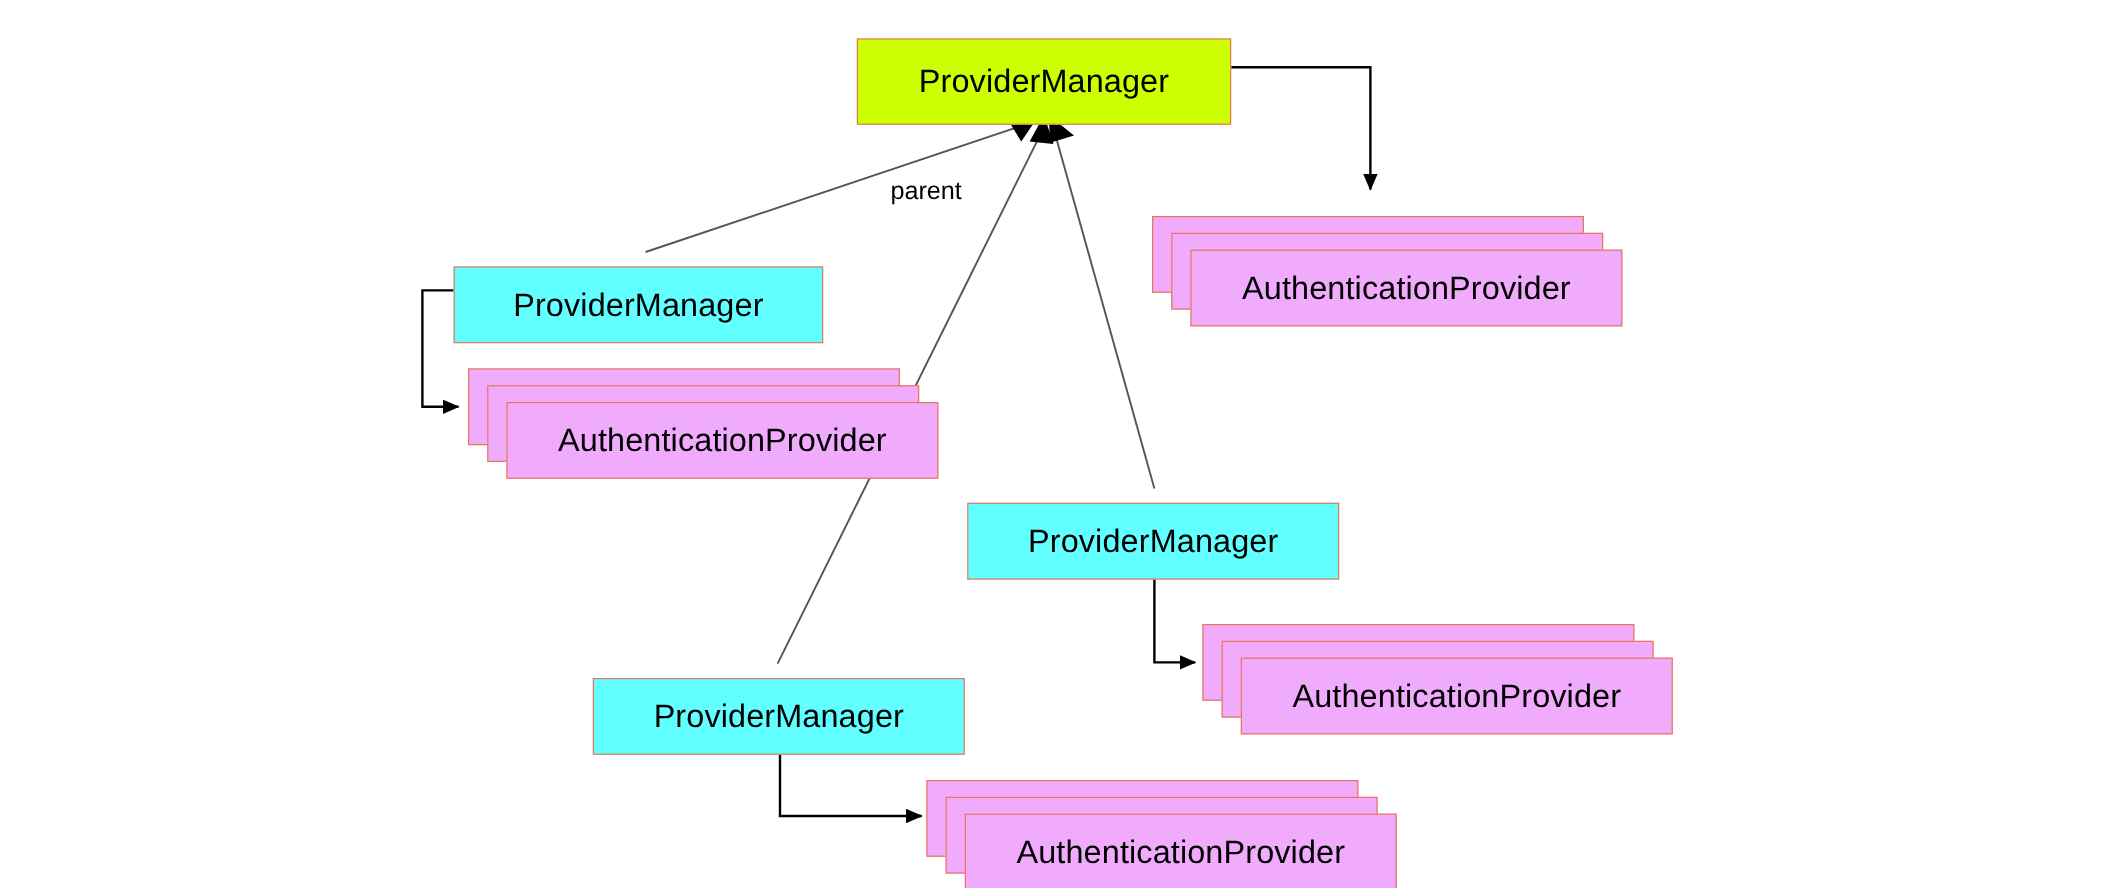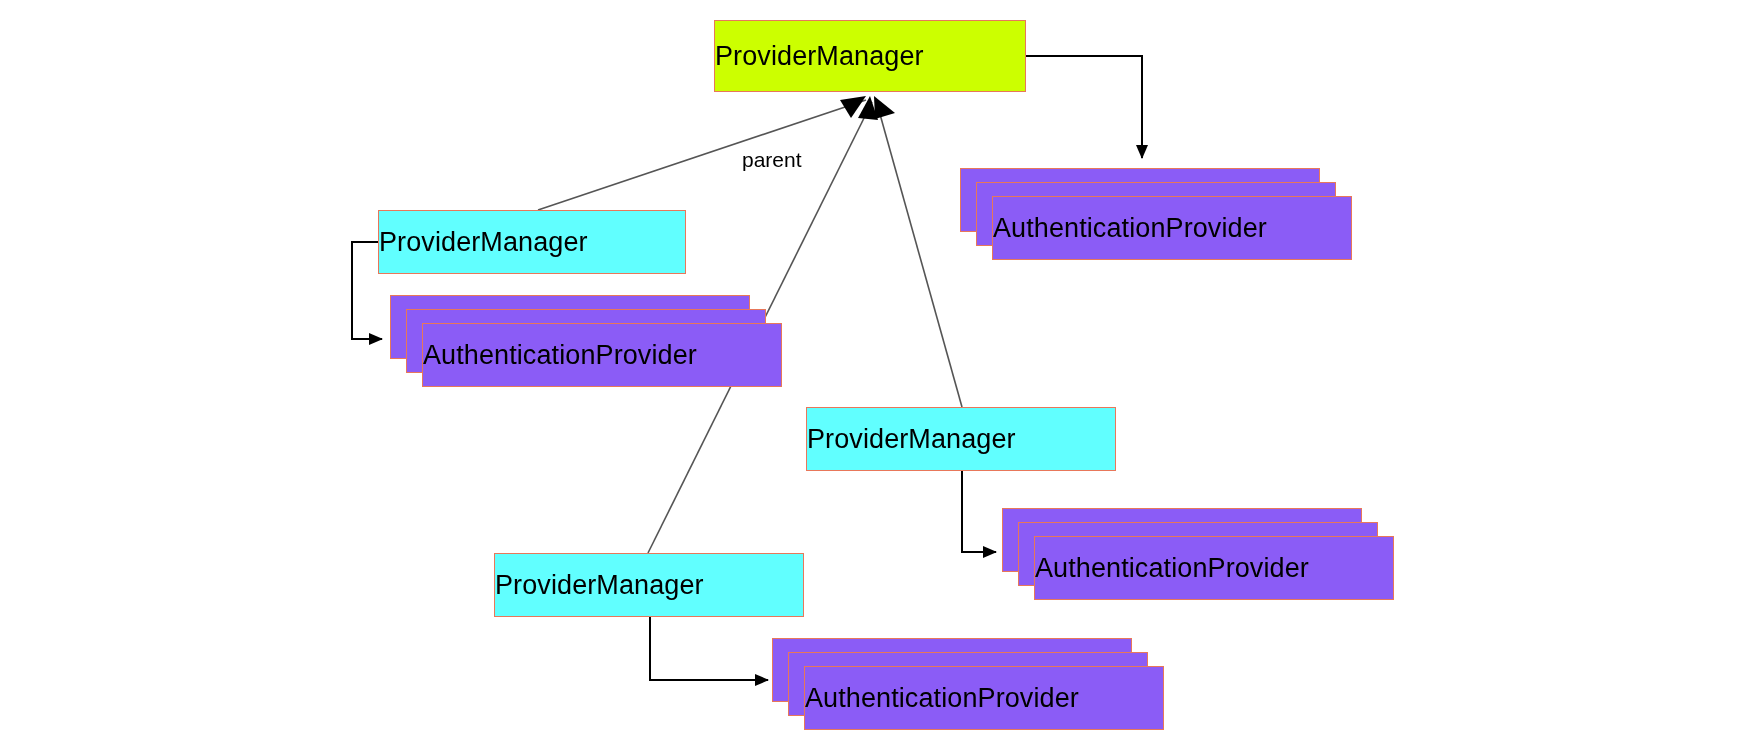--- a/index.html
+++ b/index.html
@@ -27,37 +27,38 @@
     pointer-events: none;
   }
 
   
   .node {
     position: absolute;
     box-sizing: border-box;
     border: 1.6px solid #e8775a;
     display: flex;
     align-items: center;
-    justify-content: flex-start;
+    justify-content: center;
     color: #000000;
     white-space: nowrap;
     line-height: 1;
+    margin-top: 12px;
   }
   .node-label {
     font-size: 27px;
     letter-spacing: 0.1px;
   }
   .node.root {
     background: #ccff00;
   }
   .node.manager {
     background: #61ffff;
   }
   .node.provider {
-    background: #8b5cf6;
+    background: #f0abfc;
   }
 
   
   .stack {
     position: absolute;
   }
   .stack .node.provider {
     position: absolute;
   }
   .stack .layer0 { left: 0px;  top: 0px;  }

